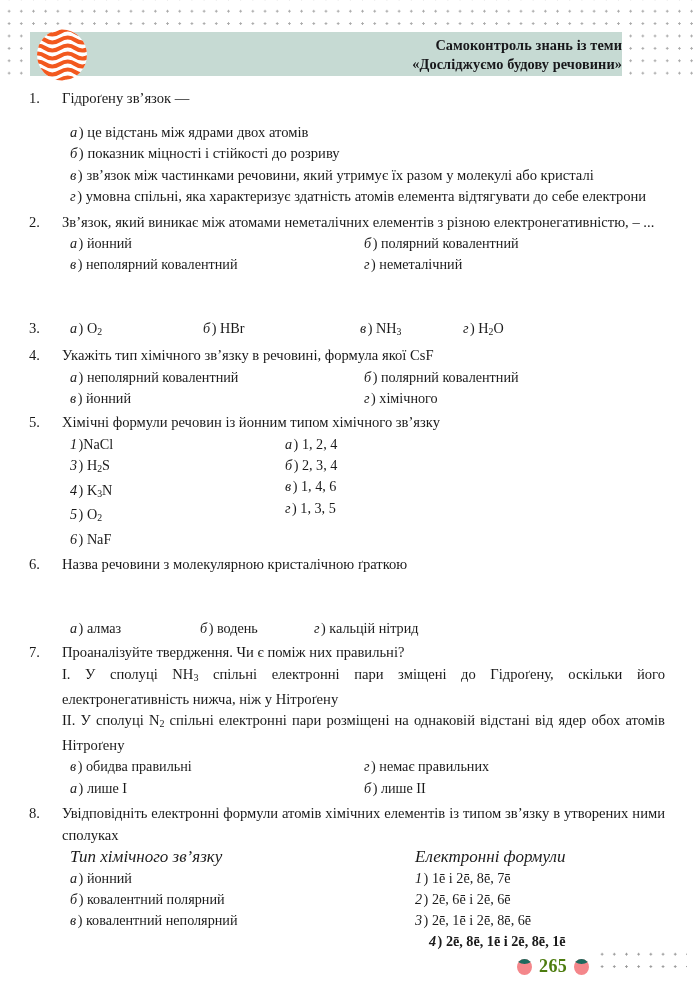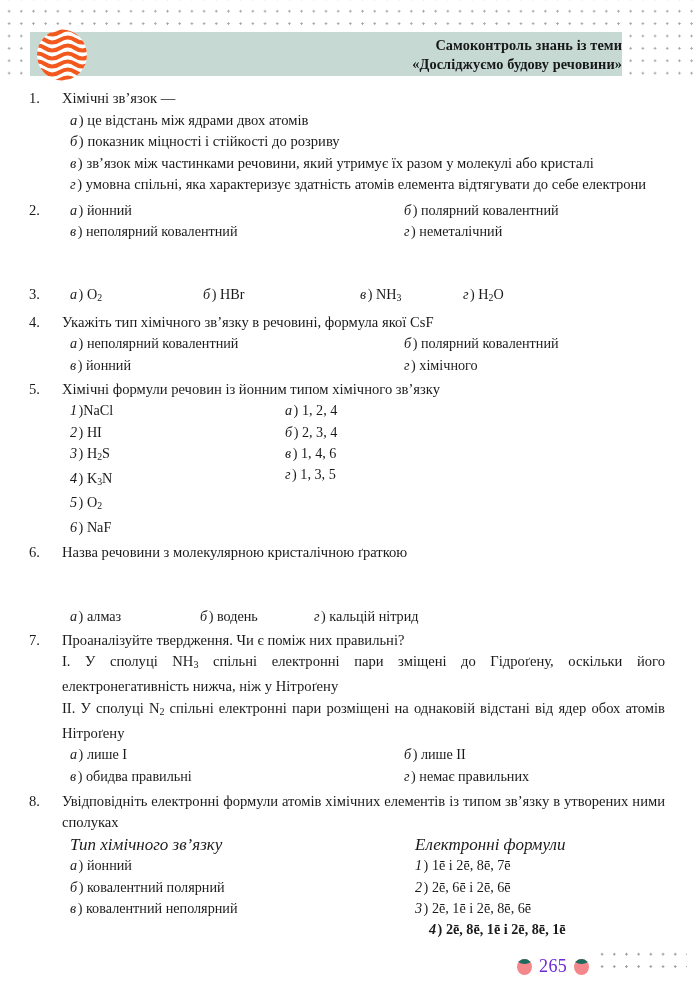--- a/index.html
+++ b/index.html
@@ -101,35 +101,35 @@
     text-justify: inter-word;
     hyphens: manual;
   }
   .q-stem.nojust { text-align: left; }
 
   .opt-line {
     font-size: 14.2px;
     line-height: 21.3px;
     white-space: nowrap;
   }
-  .opt-block { padding-left: 8px; }
+  .opt-block { padding-left: 8px; margin-top: 12px; }
 
   .lbl {
     font-style: italic;
     font-family: "Liberation Serif", "DejaVu Serif", serif;
   }
   .lbl::after { content: ")"; font-style: normal; padding-left: 1.5px; }
 
   
   .two-col {
     display: flex;
     padding-left: 8px;
   }
   .two-col > .col-a { width: 294px; flex: 0 0 294px; }
-  .two-col > .col-b { flex: 1; margin-left: 40px; }
+  .two-col > .col-b { flex: 1; }
 
   
   .four-col {
     display: flex;
     padding-left: 8px;
     margin-top: 42px;
   }
   .four-col .c { white-space: nowrap; }
 
   
@@ -195,23 +195,23 @@
     position: absolute;
     left: -1px;
     top: -7px;
     width: 17px;
     height: 12px;
     border-radius: 50%;
     background: #1d6a5e;
   }
   .pageno {
     font-size: 18px;
-    font-weight: normal;
+    font-weight: bold;
     letter-spacing: .3px;
-    color: #6d28d9;
+    color: #4d7c0f;
   }
 </style>
 </head>
 <body>
 
 <div class="dot-grid-top"></div>
 
 <div class="header-banner"></div>
 
 <div class="logo-wrap">
@@ -238,31 +238,32 @@
 
 <div class="header-titles">
   <div class="header-line">Самоконтроль знань із теми</div>
   <div class="header-line">«Досліджуємо будову речовини»</div>
 </div>
 
 <div class="content">
 
   <div class="q" style="margin-bottom:4px;">
     <span class="q-num">1.</span>
-    <div class="q-stem nojust">Хімічні зв’язок —</div>
+    <div class="q-stem nojust">Гідроґену зв’язок —</div>
     <div class="opt-block">
       <div class="q-stem nojust"><span class="lbl">а</span> <span>це відстань між ядрами двох атомів</span></div>
       <div class="q-stem nojust"><span class="lbl">б</span> <span>показник міцності і стійкості до розриву</span></div>
       <div class="q-stem" style="padding-right:4px;"><span class="lbl">в</span> <span>зв’язок між частинками речовини, який утримує їх разом у молекулі або кристалі</span></div>
       <div class="q-stem" style="padding-right:4px;"><span class="lbl">г</span> <span>умовна спільні, яка характеризує здатність атомів елемента відтягувати до себе електрони</span></div>
     </div>
   </div>
 
   <div class="q" style="margin-bottom:4px;">
     <span class="q-num">2.</span>
+    <div class="q-stem">Зв’язок, який виникає між атомами неметалічних елементів з різною електронегативністю, – ...</div>
     <div class="two-col">
       <div class="col-a opt-line"><span class="lbl">а</span> <span>йонний</span></div>
       <div class="col-b opt-line"><span class="lbl">б</span> <span>полярний ковалентний</span></div>
     </div>
     <div class="two-col">
       <div class="col-a opt-line"><span class="lbl">в</span> <span>неполярний ковалентний</span></div>
       <div class="col-b opt-line"><span class="lbl">г</span> <span>неметалічний</span></div>
     </div>
   </div>
 
@@ -288,21 +289,20 @@
       <div class="col-b opt-line"><span class="lbl">г</span> <span>хімічного</span></div>
     </div>
   </div>
 
   <div class="q" style="margin-bottom:4px;">
     <span class="q-num">5.</span>
     <div class="q-stem nojust">Хімічні формули речовин із йонним типом хімічного зв’язку</div>
     <div class="match">
       <div class="m-left">
         <div class="m-item"><span class="lbl">1</span><span>NaCl</span></div>
-        <div class="m-item"><span class="lbl">2</span> <span>HI</span></div>
         <div class="m-item"><span class="lbl">3</span> <span>H<sub>2</sub>S</span></div>
         <div class="m-item"><span class="lbl">4</span> <span>K<sub>3</sub>N</span></div>
         <div class="m-item"><span class="lbl">5</span> <span>O<sub>2</sub></span></div>
         <div class="m-item"><span class="lbl">6</span> <span>NaF</span></div>
       </div>
       <div class="m-right">
         <div class="m-item"><span class="lbl">а</span> <span>1, 2, 4</span></div>
         <div class="m-item"><span class="lbl">б</span> <span>2, 3, 4</span></div>
         <div class="m-item"><span class="lbl">в</span> <span>1, 4, 6</span></div>
         <div class="m-item"><span class="lbl">г</span> <span>1, 3, 5</span></div>
@@ -319,26 +319,26 @@
       <div class="c opt-line"><span class="lbl">г</span> <span>кальцій нітрид</span></div>
     </div>
   </div>
 
   <div class="q" style="margin-bottom:4px;">
     <span class="q-num">7.</span>
     <div class="q-stem nojust">Проаналізуйте твердження. Чи є поміж них правильні?</div>
     <div class="q-stem">I. У сполуці NH<sub>3</sub> спільні електронні пари зміщені до Гідроґену, оскільки його електронегативність нижча, ніж у Нітроґену</div>
     <div class="q-stem">II. У сполуці N<sub>2</sub> спільні електронні пари розміщені на однаковій відстані від ядер обох атомів Нітроґену</div>
     <div class="two-col">
+      <div class="col-a opt-line"><span class="lbl">в</span> <span>обидва правильні</span></div>
+      <div class="col-b opt-line"><span class="lbl">г</span> <span>немає правильних</span></div>
+    </div>
+    <div class="two-col">
       <div class="col-a opt-line"><span class="lbl">а</span> <span>лише I</span></div>
       <div class="col-b opt-line"><span class="lbl">б</span> <span>лише II</span></div>
-    </div>
-    <div class="two-col">
-      <div class="col-a opt-line"><span class="lbl">в</span> <span>обидва правильні</span></div>
-      <div class="col-b opt-line"><span class="lbl">г</span> <span>немає правильних</span></div>
     </div>
   </div>
 
   <div class="q">
     <span class="q-num">8.</span>
     <div class="q-stem">Увідповідніть електронні формули атомів хімічних елементів із типом зв’язку в утворених ними сполуках</div>
     <div class="match-head">
       <div class="m-left col-head">Тип хімічного зв’язку</div>
       <div class="col-head">Електронні формули</div>
     </div>

